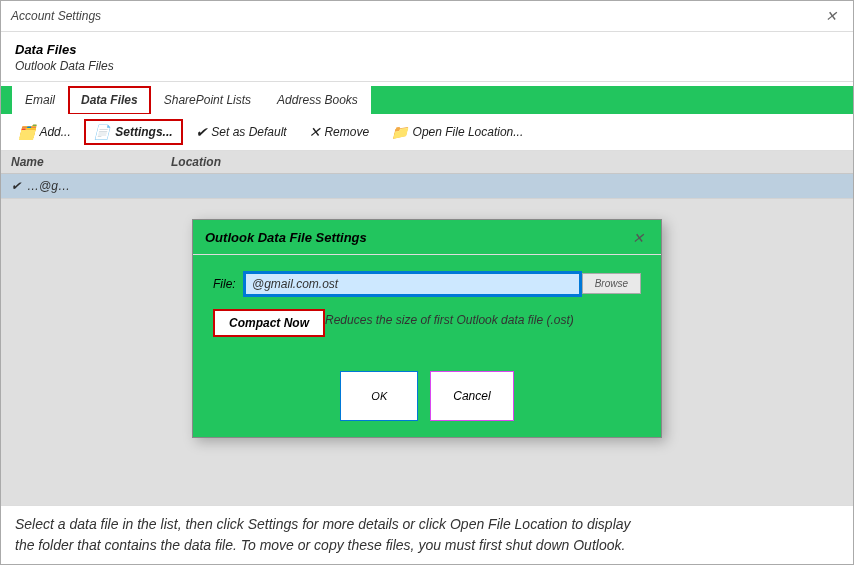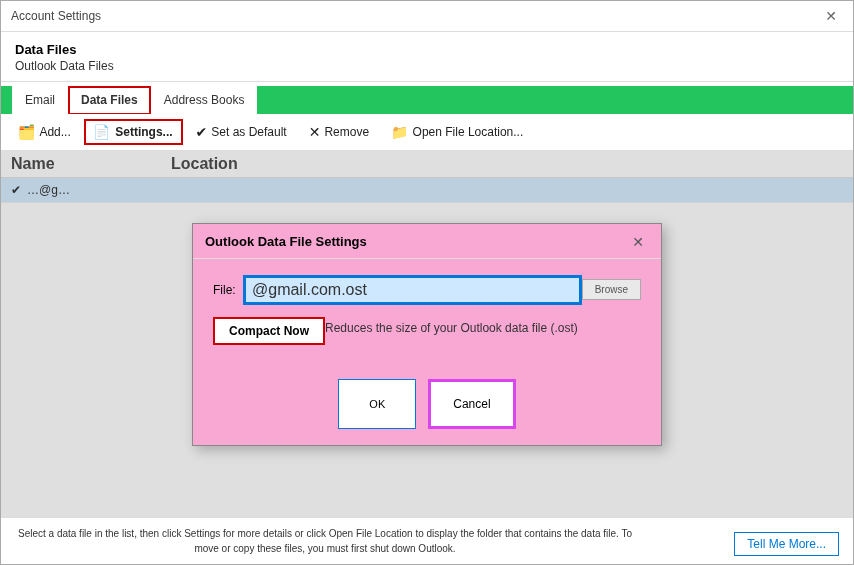--- a/index.html
+++ b/index.html
@@ -1,15 +1,15 @@
 <!DOCTYPE html>
 <html><head>
   <meta charset="utf-8">
   <style>
-    * { box-sizing: border-box; margin: 0; padding: 0; }
+    * { box-sizing: border-box; margin: 0; padding: 0; font-style: italic; }
     body {
       font-family: 'Segoe UI', Arial, sans-serif;
       font-size: 13px;
       background: #f0f0f0;
       display: flex;
       align-items: center;
       justify-content: center;
       width: 854px;
       height: 565px;
       overflow: hidden;
@@ -122,21 +122,21 @@
 
     .toolbar-icon {
       font-size: 14px;
     }
 
     .table-header {
       display: flex;
       padding: 4px 10px;
       border-bottom: 1px solid #ddd;
       font-weight: bold;
-      font-size: 16px;
+      font-size: 12px;
       background: #fff;
       color: #222;
     }
 
     .table-header .col-name { width: 160px; }
     .table-header .col-loc { flex: 1; }
 
     .table-row {
       display: flex;
       align-items: center;
@@ -161,25 +161,24 @@
     .footer-bar {
       padding: 8px 14px;
       border-top: 1px solid #ddd;
       display: flex;
       align-items: flex-end;
       justify-content: space-between;
       background: #fff;
     }
 
     .footer-text {
-      font-size: 10px;
+      font-size: 14px;
       color: #333;
       max-width: 620px;
       line-height: 1.5;
-      text-align: center;
     }
 
     .tell-me-btn {
       padding: 4px 12px;
       font-size: 12px;
       background: #fff;
       border: 1px solid #0078d7;
       color: #0078d7;
       cursor: pointer;
       white-space: nowrap;
@@ -190,21 +189,21 @@
       position: absolute;
       top: 0; left: 0; right: 0; bottom: 0;
       background: rgba(150,150,150,0.3);
       display: flex;
       align-items: center;
       justify-content: center;
       z-index: 10;
     }
 
     .dialog {
-      background: #f9a8d4;
+      background: #22c55e;
       border: 1px solid #888;
       box-shadow: 4px 4px 12px rgba(0,0,0,0.25);
       width: 470px;
       padding: 0;
     }
 
     .dialog-title-bar {
       display: flex;
       align-items: center;
       justify-content: space-between;
@@ -239,21 +238,21 @@
 
     .file-label {
       font-size: 12px;
       width: 30px;
       flex-shrink: 0;
     }
 
     .file-input {
       flex: 1;
       padding: 3px 6px;
-      font-size: 16px;
+      font-size: 12px;
       border: 1px solid #0078d7;
       background: #cde8ff;
       color: #333;
       outline: 2px solid #0078d7;
     }
 
     .browse-btn {
       padding: 4px 12px;
       font-size: 10px;
       background: #e9e9e9;
@@ -300,21 +299,21 @@
       background: #fff;
       border: 1px solid #0078d7;
       color: #000;
       cursor: pointer;
     }
 
     .dialog-cancel-btn {
       padding: 5px 22px;
       font-size: 12px;
       background: #fff;
-      border: 3px solid #d946ef;
+      border: 1px solid #d946ef;
       color: #000;
       cursor: pointer;
     }
   </style>
 </head>
 <body>
 
 <div class="window">
 
   <div class="title-bar">
@@ -323,20 +322,21 @@
   </div>
 
   <div class="header-section">
     <div class="section-title">Data Files</div>
     <div class="section-subtitle">Outlook Data Files</div>
   </div>
 
   <div class="tabs">
     <div class="tab">Email</div>
     <div class="tab active">Data Files</div>
+    <div class="tab">SharePoint Lists</div>
     <div class="tab">Address Books</div>
   </div>
 
   <div class="toolbar">
     <button class="toolbar-btn">
       <span class="toolbar-icon">🗂️</span>
       <span>Add...</span>
     </button>
     <button class="toolbar-btn outlined">
       <span class="toolbar-icon">📄</span>
@@ -381,29 +381,28 @@
         <div class="dialog-body">
 
           <div class="file-row">
             <span class="file-label">File:</span>
             <input class="file-input" type="text" readonly="" value="@gmail.com.ost" style="">
             <button class="browse-btn">Browse</button>
           </div>
 
           <div class="compact-row">
             <button class="compact-btn">Compact Now</button>
-            <span class="compact-desc">Reduces the size of your Outlook data file (.ost)</span>
+            <span class="compact-desc">Reduces the size of first Outlook data file (.ost)</span>
           </div>
         </div>
 
         <div class="dialog-footer">
           <button class="dialog-ok-btn">OK</button>
           <button class="dialog-cancel-btn">Cancel</button>
         </div>
       </div>
     </div>
   </div>
 
   <div class="footer-bar">
     <p class="footer-text">Select a data file in the list, then click Settings for more details or click Open File Location to display the folder that contains the data file. To move or copy these files, you must first shut down Outlook.</p>
-    <button class="tell-me-btn">Tell Me More...</button>
   </div>
 </div>
 
 </body></html>

